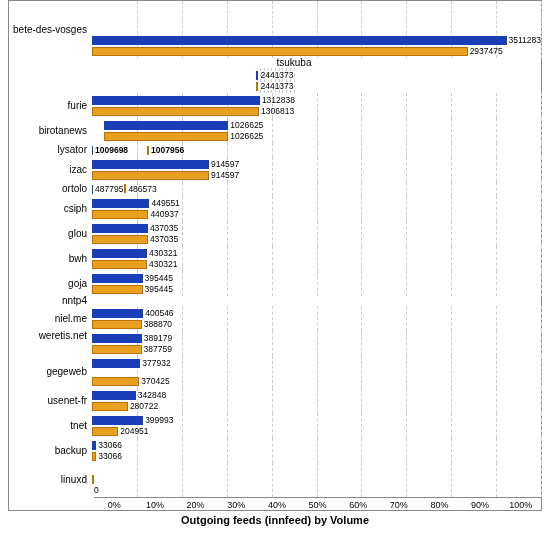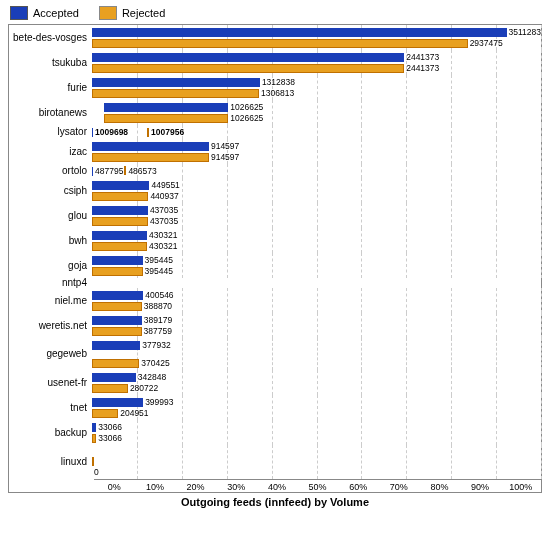--- a/index.html
+++ b/index.html
@@ -12,59 +12,49 @@
     #chart-area { position: relative; margin: 0 10px; border: 1px solid #aaa; }
     .chart-inner { position: relative; }
     .y-label { width: 83px; text-align: right; padding-right: 5px; font-size: 10px; white-space: nowrap; color: #000; line-height: 1; }
     .x-title { text-align: center; font-size: 11px; font-weight: bold; padding: 3px 0; }
   </style>
 </head>
 <body>
 
 <div id="chart-container">
 
-  <div id="legend">
-    <div class="legend-item">
-      <div class="legend-box" style="background:#1a3eb8;border-color:#555;"></div>
-      <span class="legend-label">Accepted</span>
-    </div>
-    <div class="legend-item">
-      <div class="legend-box" style="background:#e8a020;border-color:#888;"></div>
-      <span class="legend-label">Rejected</span>
-    </div>
-  </div>
 
   <div id="chart-area" style="margin:0 8px; border:1px solid #888;">
     <div class="chart-inner" id="chart-inner">
     <div style="display: flex; align-items: center; border-bottom: none; position: relative;">
           <div class="y-label">bete-des-vosges</div>
           <div style="flex: 1 1 0%; display: flex; flex-direction: column; gap: 1px; padding: 2px 0px; position: relative;">
             <div style="position: absolute; inset: 0px; pointer-events: none;">
               <div style="position: absolute; left: 10%; top: 0px; bottom: 0px; border-left: 1px dashed rgb(204, 204, 204);"></div>
               <div style="position: absolute; left: 20%; top: 0px; bottom: 0px; border-left: 1px dashed rgb(204, 204, 204);"></div>
               <div style="position: absolute; left: 30%; top: 0px; bottom: 0px; border-left: 1px dashed rgb(204, 204, 204);"></div>
               <div style="position: absolute; left: 40%; top: 0px; bottom: 0px; border-left: 1px dashed rgb(204, 204, 204);"></div>
               <div style="position: absolute; left: 50%; top: 0px; bottom: 0px; border-left: 1px dashed rgb(204, 204, 204);"></div>
               <div style="position: absolute; left: 60%; top: 0px; bottom: 0px; border-left: 1px dashed rgb(204, 204, 204);"></div>
               <div style="position: absolute; left: 70%; top: 0px; bottom: 0px; border-left: 1px dashed rgb(204, 204, 204);"></div>
               <div style="position: absolute; left: 80%; top: 0px; bottom: 0px; border-left: 1px dashed rgb(204, 204, 204);"></div>
               <div style="position: absolute; left: 90%; top: 0px; bottom: 0px; border-left: 1px dashed rgb(204, 204, 204);"></div>
               <div style="position: absolute; left: 100%; top: 0px; bottom: 0px; border-left: 1px dashed rgb(204, 204, 204);"></div>
             </div>
-            <div style="display: flex; align-items: flex-end; position: relative; z-index: 1;">
+            <div style="display: flex; align-items: flex-end; position: relative; z-index: 1; margin-top: 32px;">
               <div style="background: rgb(26, 62, 184); height: 9px; width: 100%; min-width: 1px;"></div>
               <span style="font-size: 8.5px; margin-left: 2px; white-space: nowrap; color: rgb(0, 0, 0);">3511283</span>
             </div>
             <div style="display: flex; align-items: center; position: relative; z-index: 1;">
               <div style="background: rgb(232, 160, 32); height: 9px; width: 83.6582%; border: 1px solid rgb(192, 112, 0); min-width: 1px;"></div>
               <span style="font-size: 8.5px; margin-left: 2px; white-space: nowrap; color: rgb(0, 0, 0);">2937475</span>
             </div>
           </div>
         </div>
-        <div style="display: flex; align-items: center; border-bottom: none; position: relative;">
+        <div style="display: flex; align-items: center; border-bottom: none; position: relative; flex-direction: column;">
           <div class="y-label">tsukuba</div>
           <div style="flex: 1 1 0%; display: flex; flex-direction: column; gap: 1px; padding: 2px 0px; position: relative;">
             <div style="position: absolute; inset: 0px; pointer-events: none;">
               <div style="position: absolute; left: 10%; top: 0px; bottom: 0px; border-left: 1px dashed rgb(204, 204, 204);"></div>
               <div style="position: absolute; left: 20%; top: 0px; bottom: 0px; border-left: 1px dashed rgb(204, 204, 204);"></div>
               <div style="position: absolute; left: 30%; top: 0px; bottom: 0px; border-left: 1px dashed rgb(204, 204, 204);"></div>
               <div style="position: absolute; left: 40%; top: 0px; bottom: 0px; border-left: 1px dashed rgb(204, 204, 204);"></div>
               <div style="position: absolute; left: 50%; top: 0px; bottom: 0px; border-left: 1px dashed rgb(204, 204, 204);"></div>
               <div style="position: absolute; left: 60%; top: 0px; bottom: 0px; border-left: 1px dashed rgb(204, 204, 204);"></div>
               <div style="position: absolute; left: 70%; top: 0px; bottom: 0px; border-left: 1px dashed rgb(204, 204, 204);"></div>
@@ -328,21 +318,21 @@
             <div style="display: flex; align-items: center; position: relative; z-index: 1;">
               <div style="background: rgb(26, 62, 184); height: 9px; width: 11.4074%; min-width: 1px;"></div>
               <span style="font-size: 8.5px; margin-left: 2px; white-space: nowrap; color: rgb(0, 0, 0);">400546</span>
             </div>
             <div style="display: flex; align-items: center; position: relative; z-index: 1;">
               <div style="background: rgb(232, 160, 32); height: 9px; width: 11.0749%; border: 1px solid rgb(192, 112, 0); min-width: 1px;"></div>
               <span style="font-size: 8.5px; margin-left: 2px; white-space: nowrap; color: rgb(0, 0, 0);">388870</span>
             </div>
           </div>
         </div>
-        <div style="display: flex; align-items: center; border-bottom: none; position: relative;">
+        <div style="display: flex; border-bottom: none; position: relative;">
           <div class="y-label">weretis.net</div>
           <div style="flex: 1 1 0%; display: flex; flex-direction: column; gap: 1px; padding: 2px 0px; position: relative;">
             <div style="position: absolute; inset: 0px; pointer-events: none;">
               <div style="position: absolute; left: 10%; top: 0px; bottom: 0px; border-left: 1px dashed rgb(204, 204, 204);"></div>
               <div style="position: absolute; left: 20%; top: 0px; bottom: 0px; border-left: 1px dashed rgb(204, 204, 204);"></div>
               <div style="position: absolute; left: 30%; top: 0px; bottom: 0px; border-left: 1px dashed rgb(204, 204, 204);"></div>
               <div style="position: absolute; left: 40%; top: 0px; bottom: 0px; border-left: 1px dashed rgb(204, 204, 204);"></div>
               <div style="position: absolute; left: 50%; top: 0px; bottom: 0px; border-left: 1px dashed rgb(204, 204, 204);"></div>
               <div style="position: absolute; left: 60%; top: 0px; bottom: 0px; border-left: 1px dashed rgb(204, 204, 204);"></div>
               <div style="position: absolute; left: 70%; top: 0px; bottom: 0px; border-left: 1px dashed rgb(204, 204, 204);"></div>

